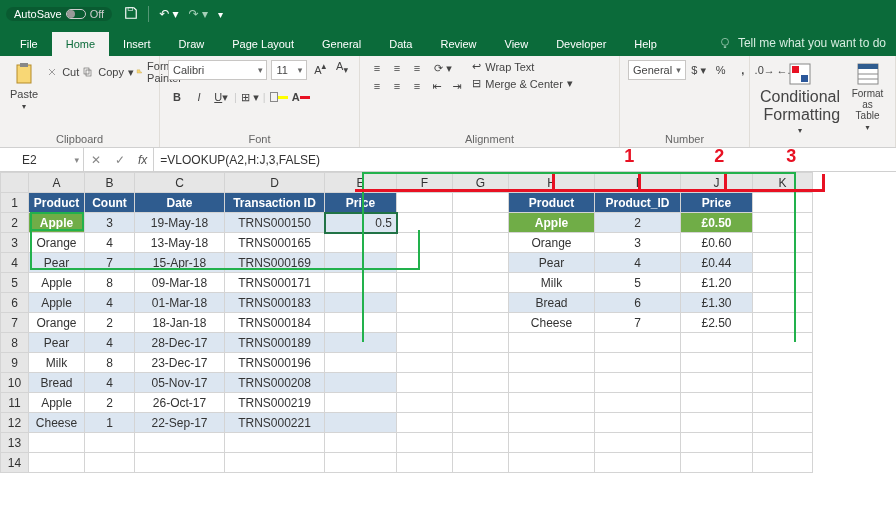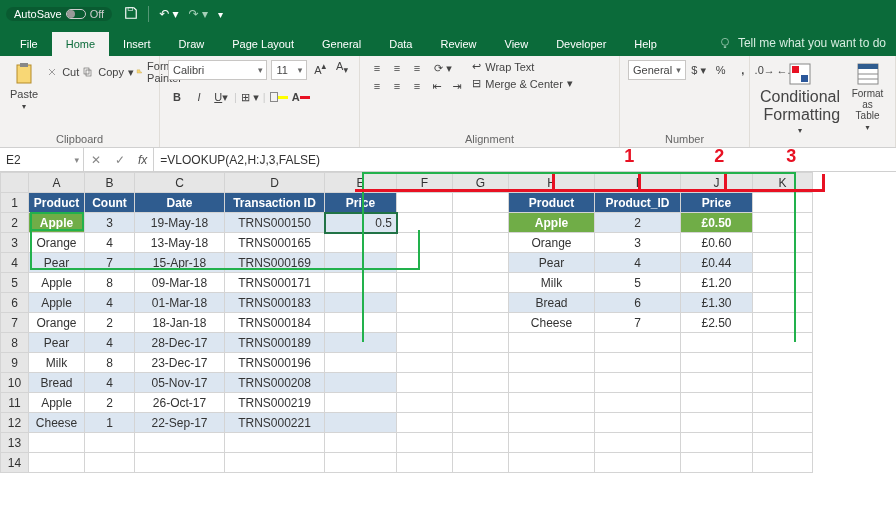--- a/index.html
+++ b/index.html
@@ -29,21 +29,21 @@
 .combo::after{content:"▾";font-size:9px;color:#666}
 .font-row{display:flex;gap:4px;margin-bottom:4px}
 .btn-row{display:flex;gap:4px;align-items:center}
 .btn-row .b{width:18px;height:18px;display:flex;align-items:center;justify-content:center;cursor:pointer;color:#444}
 .color-bar{width:14px;height:3px;background:#e81123}
 .align-grid{display:flex;flex-direction:column;gap:2px}
 .align-grid .row{display:flex;gap:2px}
 .align-grid .cell{width:18px;height:16px;display:flex;align-items:center;justify-content:center;cursor:pointer}
 .check{color:#0b6b3a}
 .namebox-row{height:24px;border-bottom:1px solid #d0d0d0;display:flex;align-items:stretch;background:#fff}
-.namebox{width:84px;border-right:1px solid #d0d0d0;display:flex;align-items:center;padding:0 6px;position:relative}
+.namebox{width:84px;border-right:1px solid #d0d0d0;display:flex;align-items:center;padding:0 22px;position:relative}
 .namebox::after{content:"▾";position:absolute;right:4px;font-size:9px;color:#888}
 .fx-wrap{display:flex;align-items:center;border-right:1px solid #d0d0d0}
 .fx-wrap .btn{width:24px;text-align:center;color:#888;cursor:pointer}
 .fx-wrap .fx{font-style:italic;color:#555;padding:0 6px}
 .formula-bar{flex:1;display:flex;align-items:center;padding:0 6px;position:relative}
 .annotate{position:absolute;font:bold 18px Arial;color:#e81123;pointer-events:none}
 .grid{position:relative}
 table{border-collapse:collapse;table-layout:fixed}
 td,th{border:1px solid #d4d4d4;height:20px;font-size:12px;padding:0 4px;text-align:center;white-space:nowrap;overflow:hidden}
 th{background:#e6e6e6;font-weight:normal;color:#333}
@@ -161,20 +161,21 @@
         <div class="b">
             <div style="width:12px;height:10px;border:1px solid #888"></div>
             <div style="width:14px;height:3px;background:#ffff00"></div>
           </div>
         <div class="b">
             <div><b>A</b></div>
             <div class="color-bar"></div>
           </div>
       </div>
     </div>
+    <div class="group-label">Font</div>
   </div>
 
   <div class="group" style="width:260px">
     <div class="group-body">
       <div class="align-grid">
         <div class="row">
             <div class="cell">≡</div>
             <div class="cell">≡</div>
             <div class="cell">≡</div>
             <div class="cell" style="width:30px">⟳ ▾</div>

